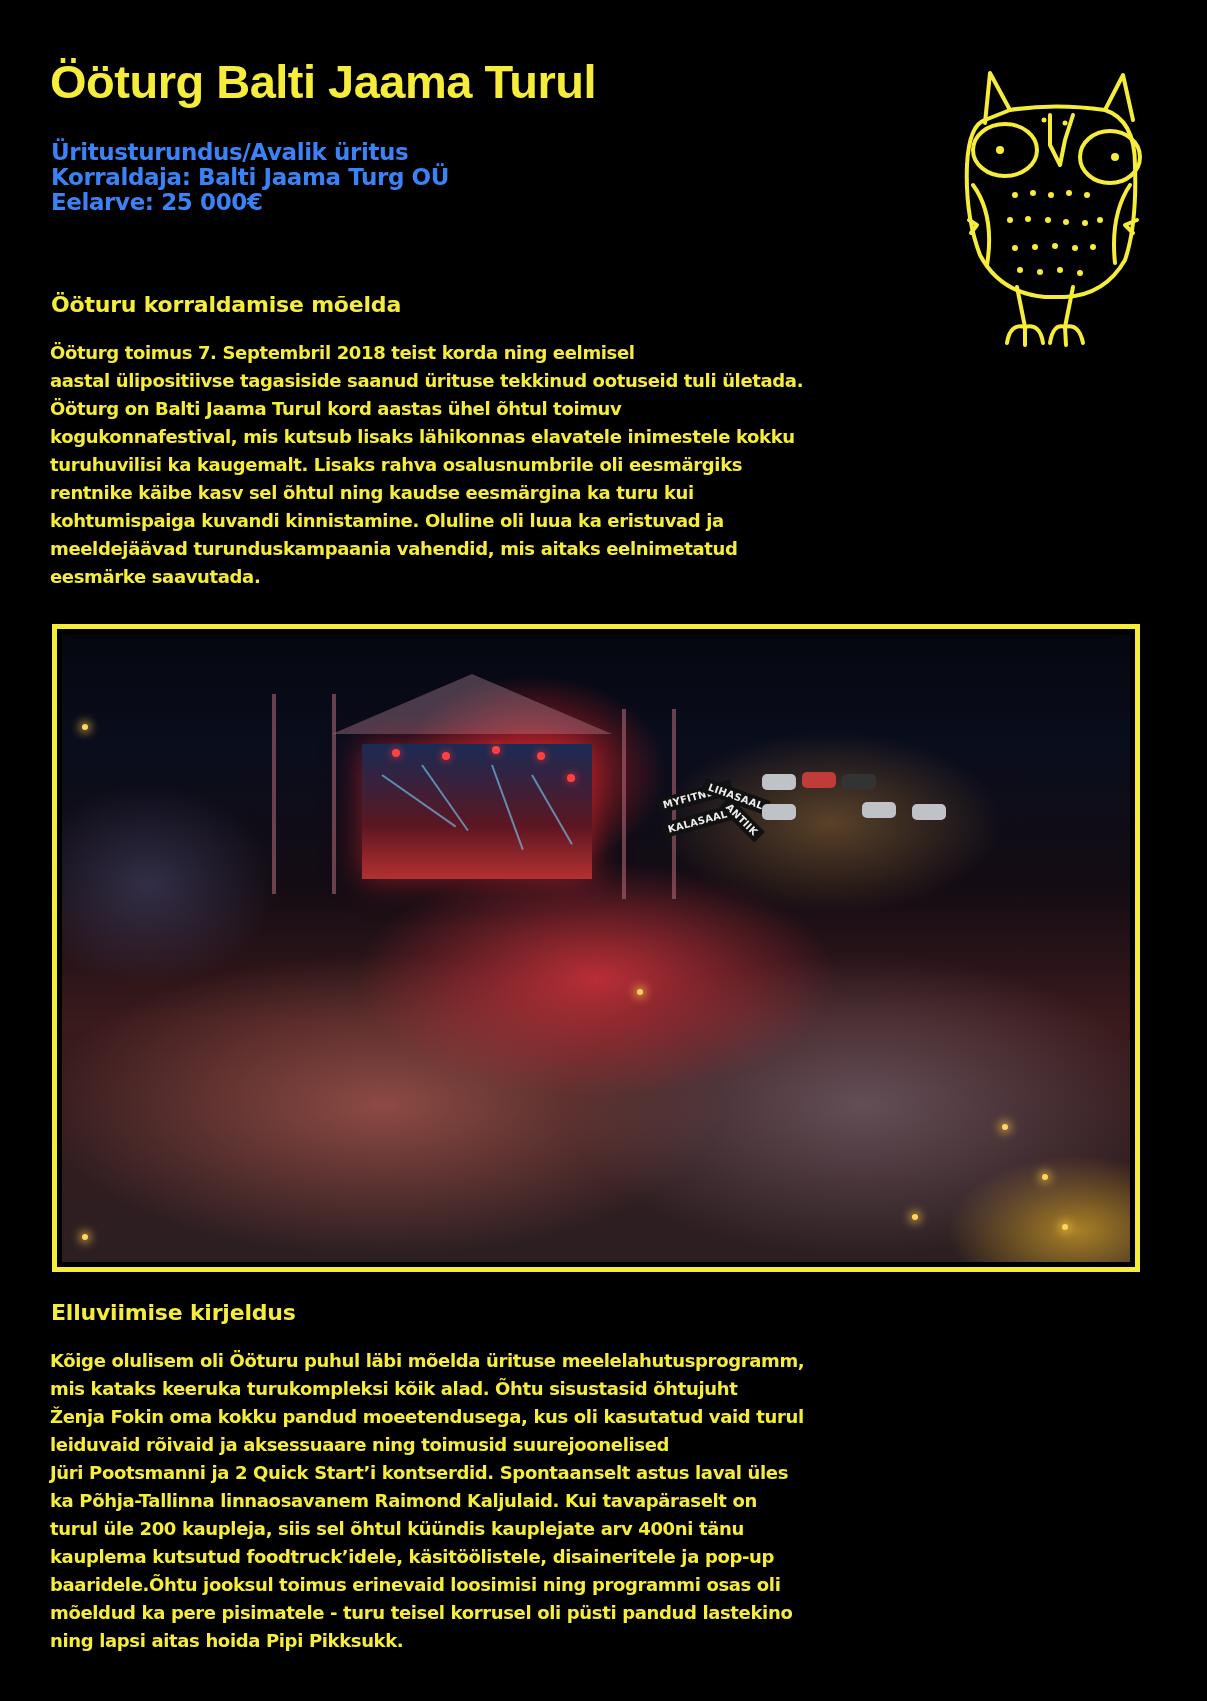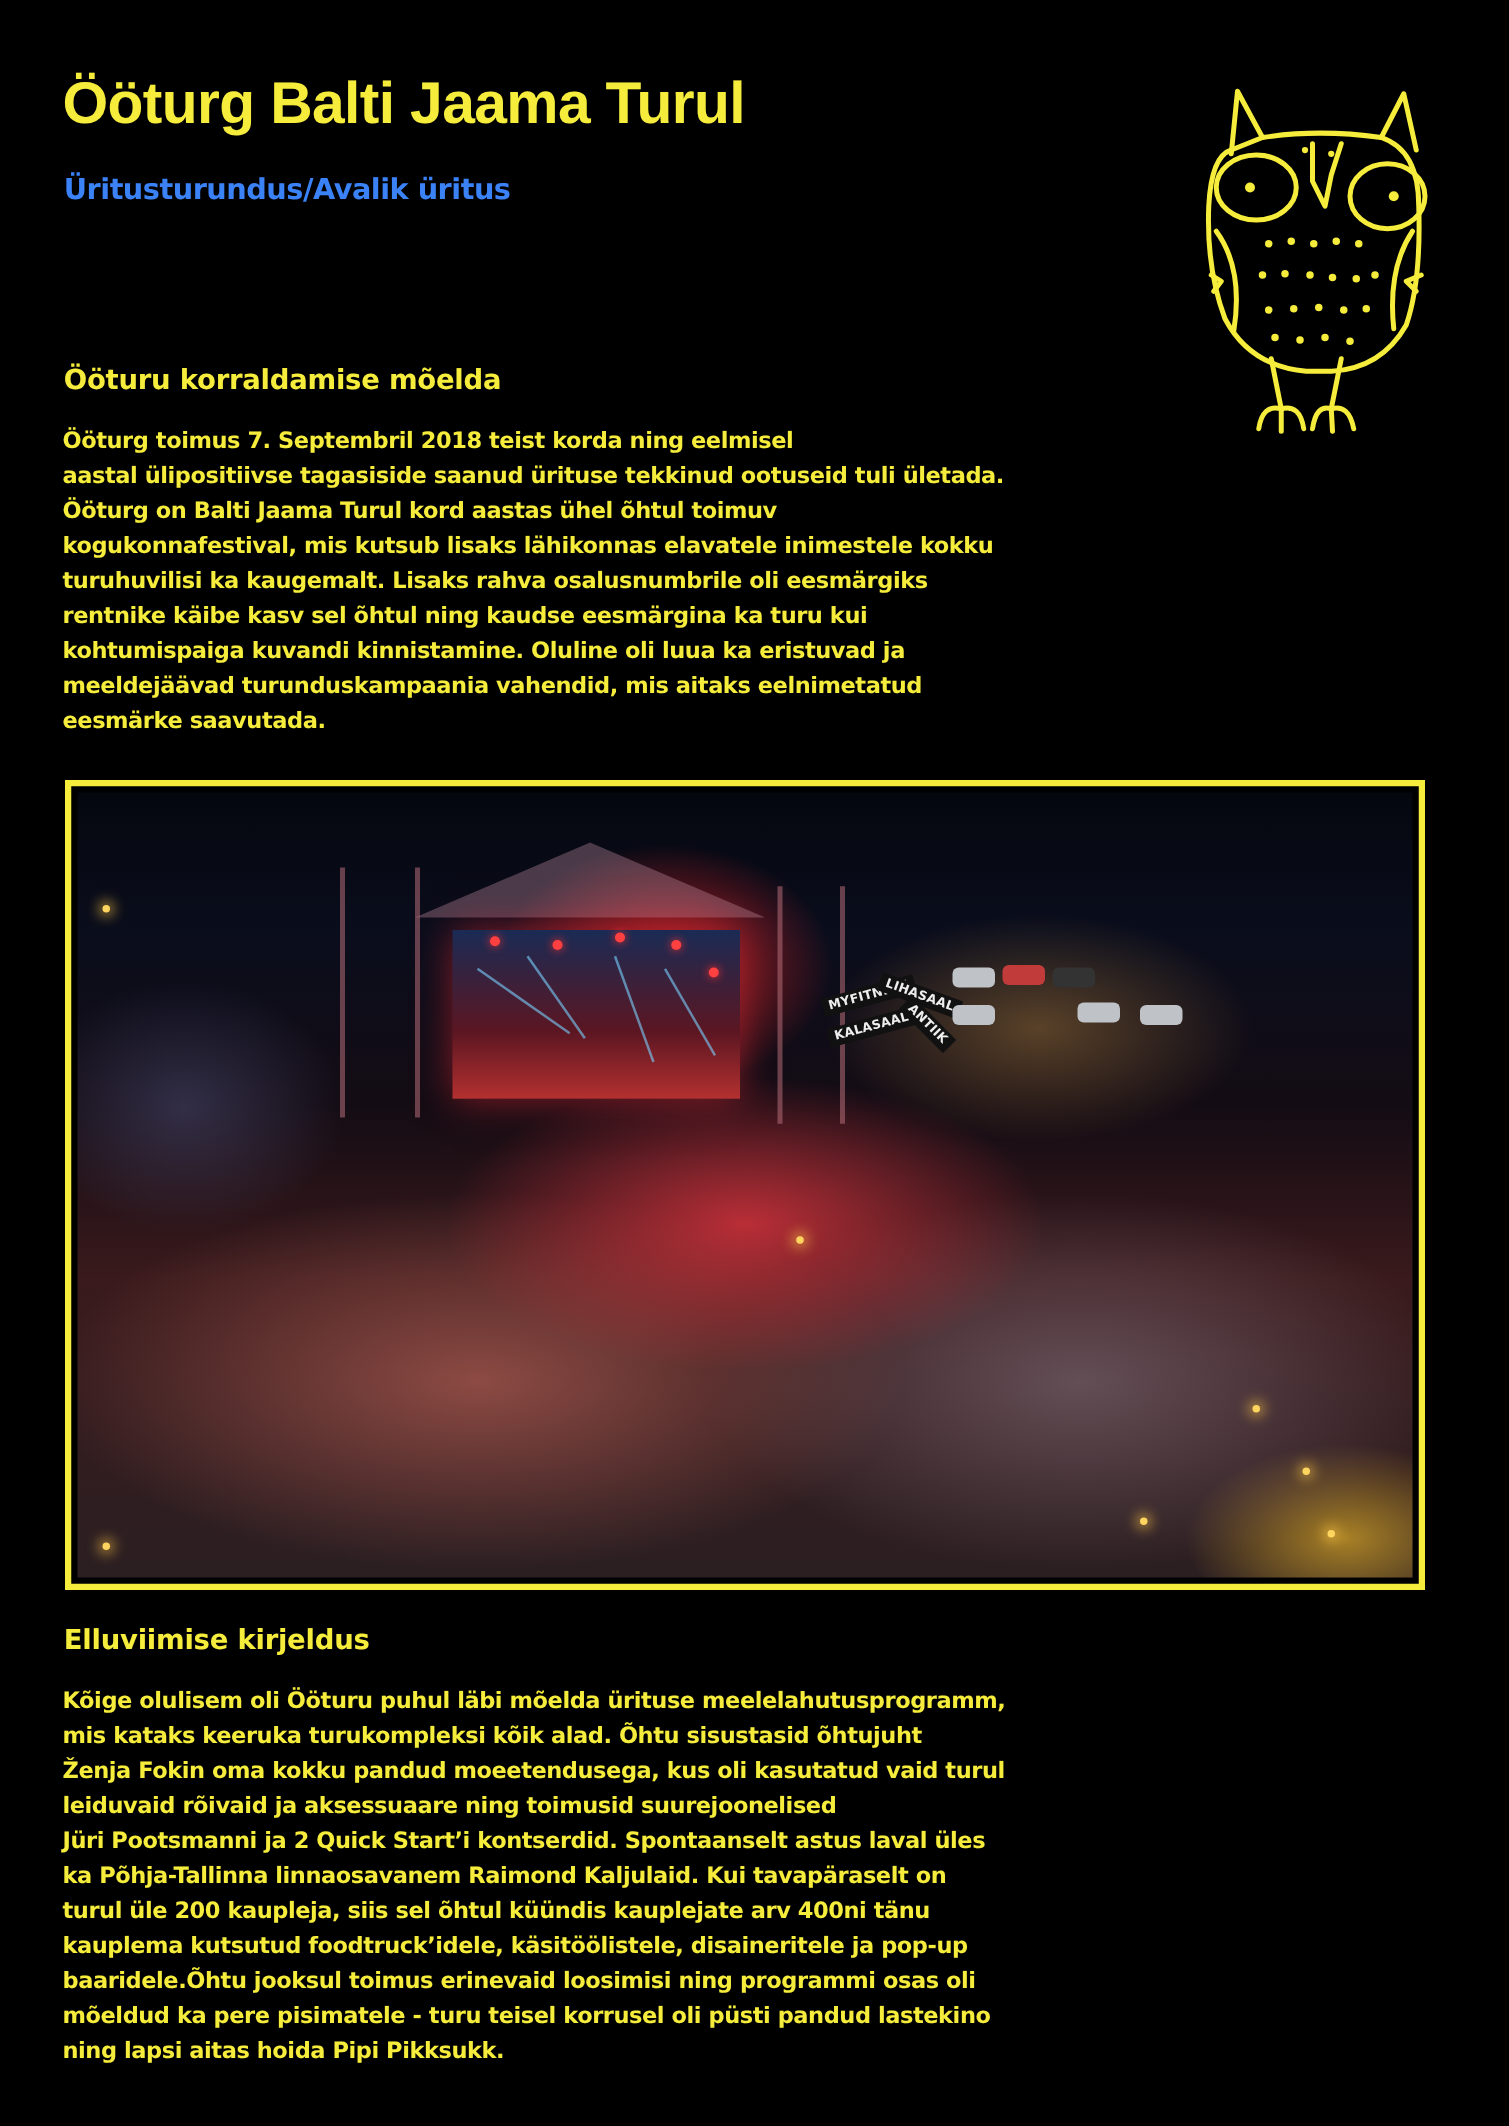--- a/index.html
+++ b/index.html
@@ -66,20 +66,22 @@
   </style>
 </head>
 <body>
 
 <div class="page">
 
   <h1 class="title">Ööturg Balti Jaama Turul</h1>
 
   <div class="meta">
     <div>Üritusturundus/Avalik üritus</div>
+    <div>Korraldaja: Balti Jaama Turg OÜ</div>
+    <div>Eelarve: 25 000€</div>
   </div>
 
   <svg class="owl" viewBox="0 0 200 290" fill="none" stroke="#f5ec3c" stroke-width="4" stroke-linecap="round" stroke-linejoin="round">
 
     <path d="M30 58 L35 8 L55 45"></path>
     <path d="M150 45 L168 10 L178 55"></path>
 
     <path d="M55 45 Q100 38 150 45 Q180 55 180 100 Q182 160 170 195 Q150 230 110 232 L 90 232 Q45 228 25 190 Q10 150 12 100 Q14 60 30 55 Z"></path>
 
     <ellipse cx="50" cy="85" rx="32" ry="26"></ellipse>

